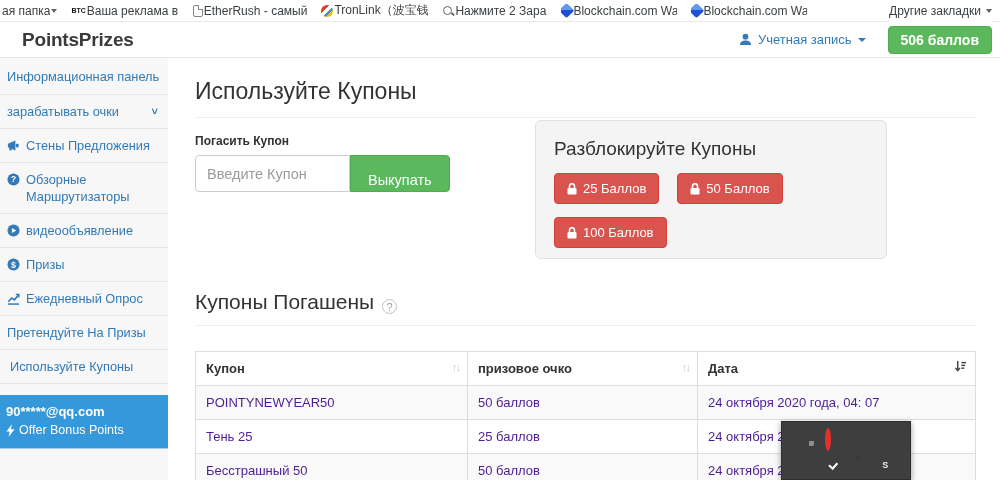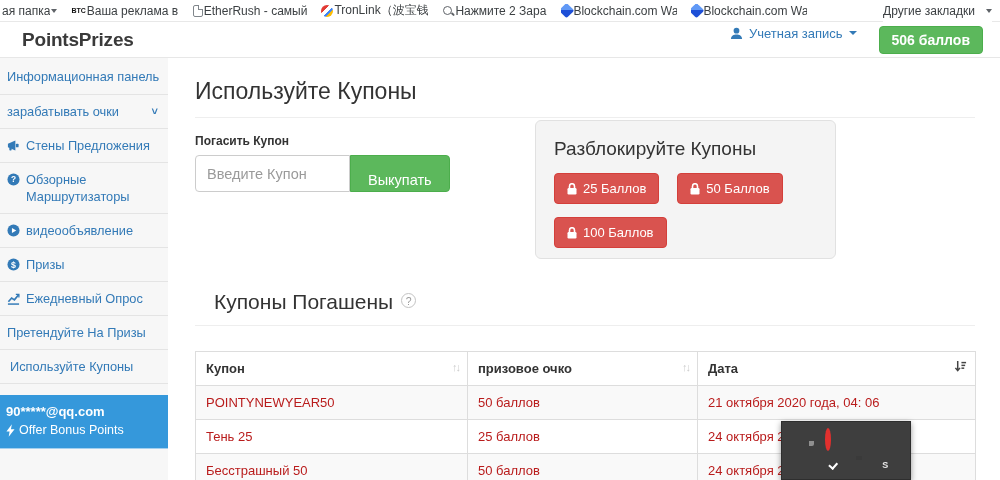--- a/index.html
+++ b/index.html
@@ -15,29 +15,29 @@
   .bm .lbl { overflow:hidden; text-overflow:clip; }
   .caret { width:0; height:0; border-left:3.5px solid transparent; border-right:3.5px solid transparent; border-top:4px solid #5f6368; display:inline-block; }
   .btc-ic { font-size:7px; font-weight:700; color:#111; letter-spacing:0; border-radius:1px; }
   .page-ic { width:10px; height:12px; border:1.2px solid #80868b; border-radius:2px; position:relative; background:#fff; }
   .page-ic::after { content:""; position:absolute; right:-1px; top:-1px; width:4px; height:4px; background:#fff; border-left:1.2px solid #80868b; border-bottom:1.2px solid #80868b; }
   .tron-ic { width:12px; height:12px; border-radius:50%; background:linear-gradient(135deg,#e23b34 35%,#fff 35% 55%,#4285f4 55% 70%,#fbbc05 70%); }
   .mag-ic { position:relative; width:12px; height:12px; }
   .mag-ic::before { content:""; position:absolute; left:1px; top:1px; width:7px; height:7px; border:1.6px solid #5f6368; border-radius:50%; }
   .mag-ic::after { content:""; position:absolute; left:8.5px; top:8.5px; width:3.5px; height:1.8px; background:#5f6368; transform:rotate(45deg); border-radius:1px; }
   .cube-ic { width:11px; height:11px; transform:rotate(45deg); background:linear-gradient(135deg,#6199f6 50%,#1d4fd7 50%); border-radius:2px; }
-  .bm-right { position:absolute; right:8px; top:0; height:22px; display:flex; align-items:center; gap:11px; font-size:12px; color:#3c4043; cursor:pointer; background:#fff;justify-content:space-between; }
+  .bm-right { position:absolute; right:8px; top:0; height:22px; display:flex; align-items:center; gap:5px; font-size:12px; color:#3c4043; cursor:pointer; background:#fff;justify-content:space-between; }
 
   
   .navbar { position:absolute; top:22px; left:0; width:1000px; height:36px; background:#fff; border-bottom:1px solid #e7e7e7; display:flex; align-items:center; }
   .brand { display:flex; align-items:center; margin-left:0; cursor:pointer; }
   .logo-clip { width:17px; height:22px; overflow:hidden; margin-right:5px; }
   .logo-shape { width:22px; height:22px; margin-left:-7px; border-radius:5px; background:linear-gradient(135deg,#d9534f 42%,#fff 42% 56%,#5cb85c 56%); }
   .brand-name { font-size:19px; font-weight:700; color:#3a3a3a; letter-spacing:-0.2px; }
-  .nav-right { position:absolute; right:17px; display:flex; align-items:flex-start; gap:22px; }
+  .nav-right { position:absolute; right:8px; display:flex; align-items:center; gap:22px; }
   .account { display:flex; align-items:center; gap:6px; color:#337ab7; font-size:13px; cursor:pointer; }
   .acct-caret { width:0; height:0; border-left:4px solid transparent; border-right:4px solid transparent; border-top:4.5px solid #337ab7; }
   .points-badge { background:#5cb85c; border:1px solid #4cae4c; color:#fff; font-size:14px; font-weight:700; padding:5px 12px; border-radius:4px; cursor:pointer; }
 
   
   .sidebar { position:absolute; top:58px; left:0; width:168px; height:422px; background:#f7f7f7; overflow:hidden; }
   .side-list { list-style:none; }
   .side-item { padding:6px 8px 6px 7px; border-bottom:1px solid #e4e4e4; color:#337ab7; font-size:12.8px; line-height:17px; display:flex; align-items:flex-start; gap:6px; cursor:pointer; position:relative; }
   .side-item:first-child { padding-top:10px; padding-bottom:9px; }
   .side-item.pad2 { padding-top:8px; padding-bottom:8px; }
@@ -52,35 +52,35 @@
   .main { position:absolute; top:58px; left:168px; width:832px; height:422px; background:#fff; padding:20px 25px 0 27px; }
   .page-title { font-size:23px; font-weight:400; color:#333; }
   .rule { border:none; border-top:1px solid #eee; margin:12px 0 0 0; }
   .redeem-label { margin-top:16px; font-size:12px; font-weight:700; color:#333; }
   .input-group { display:flex; margin-top:7px; }
   .coupon-input { width:155px; height:37px; border:1px solid #ccc; border-radius:4px 0 0 4px; padding:8px 11px; font-size:14.5px; color:#555; font-family:"Liberation Sans",sans-serif; outline:none; }
   .coupon-input::placeholder { color:#9a9a9a; }
   .redeem-btn { height:37px; background:#5cb85c; border:1px solid #4cae4c; color:#fff; font-size:14.5px; padding:16px 17px; border-radius:0 4px 4px 0; cursor:pointer; font-family:"Liberation Sans",sans-serif; }
 
   
-  .unlock-card { position:absolute; left:535px; top:120px; width:301px; height:139px; background:#f4f4f4; border:1px solid #e1e1e1; border-radius:6px; padding:17px 18px; }
+  .unlock-card { position:absolute; left:535px; top:120px; width:352px; height:139px; background:#f4f4f4; border:1px solid #e1e1e1; border-radius:6px; padding:17px 18px; }
   .unlock-title { font-size:19px; font-weight:400; color:#333; }
   .unlock-row { display:flex; gap:18px; margin-top:13px; }
   .lock-btn { display:inline-flex; align-items:center; gap:6px; background:#d9534f; border:1px solid #d43f3a; color:#fff; font-size:13px; padding:7px 12px; border-radius:4px; cursor:pointer; font-family:"Liberation Sans",sans-serif; }
 
   
   .history { margin-top:98px; }
-  .history-head { display:flex; align-items:flex-start; gap:8px;margin-left:19px; }
+  .history-head { display:flex; align-items:flex-end; gap:8px; }
   .history-title { font-size:21px; font-weight:400; color:#333; }
   .help-circle { width:15px; height:15px; border:1px solid #c3c3c3; border-radius:50%; color:#9a9a9a; font-size:10.5px; display:flex; align-items:center; justify-content:center; margin-top:3px; cursor:pointer; }
   .history .rule { margin-top:11px; }
   table.coupons { margin-top:25px; width:780px; border-collapse:collapse; font-size:13px; table-layout:fixed; }
   table.coupons th, table.coupons td { border:1px solid #ddd; text-align:left; }
   table.coupons th { font-weight:700; color:#333; padding:9px 10px; cursor:pointer; position:relative; }
-  table.coupons td { color:#b91c1c; padding:9px 10px; }
+  table.coupons td { color:#4c1d95; padding:9px 10px; }
   table.coupons tr.odd td { background:#f9f9f9; }
   .sort-both { position:absolute; right:8px; top:9px; color:#ccc; font-size:11px; letter-spacing:-2px; }
   .sort-desc-ic { position:absolute; right:8px; top:8px; }
 
   
   .tray { position:absolute; left:781px; top:421px; width:130px; height:59px; background:#3e3e3e; border:1px solid #2e2e2e; box-shadow:0 2px 6px rgba(0,0,0,.4); padding:9px 11px 0 11px; z-index:5; }
   .tray-grid { display:grid; grid-template-columns:repeat(4,1fr); row-gap:12px; justify-items:center; align-items:center; }
   .tri { width:15px; height:15px; position:relative; cursor:pointer; }
   .tri-notes { width:14px; height:11px; background:#c9c9c9; border-radius:2px; margin-top:2px; }
   .tri-notes::after { content:""; position:absolute; right:0; bottom:0; width:5px; height:5px; background:#8f8f8f; border-radius:0 0 2px 0; }
@@ -265,21 +265,21 @@
                     <rect x="8" y="8" width="3" height="1.6" fill="#444"></rect>
                   </svg>
               </span>
             </th>
           </tr>
         </thead>
         <tbody>
           <tr class="odd">
             <td>POINTYNEWYEAR50</td>
             <td>50 баллов</td>
-            <td>21 октября 2020 года, 04: 06</td>
+            <td>24 октября 2020 года, 04: 07</td>
           </tr>
           <tr>
             <td>Тень 25</td>
             <td>25 баллов</td>
             <td>24 октября 2020</td>
           </tr>
           <tr class="odd">
             <td>Бесстрашный 50</td>
             <td>50 баллов</td>
             <td>24 октября 2020</td>

